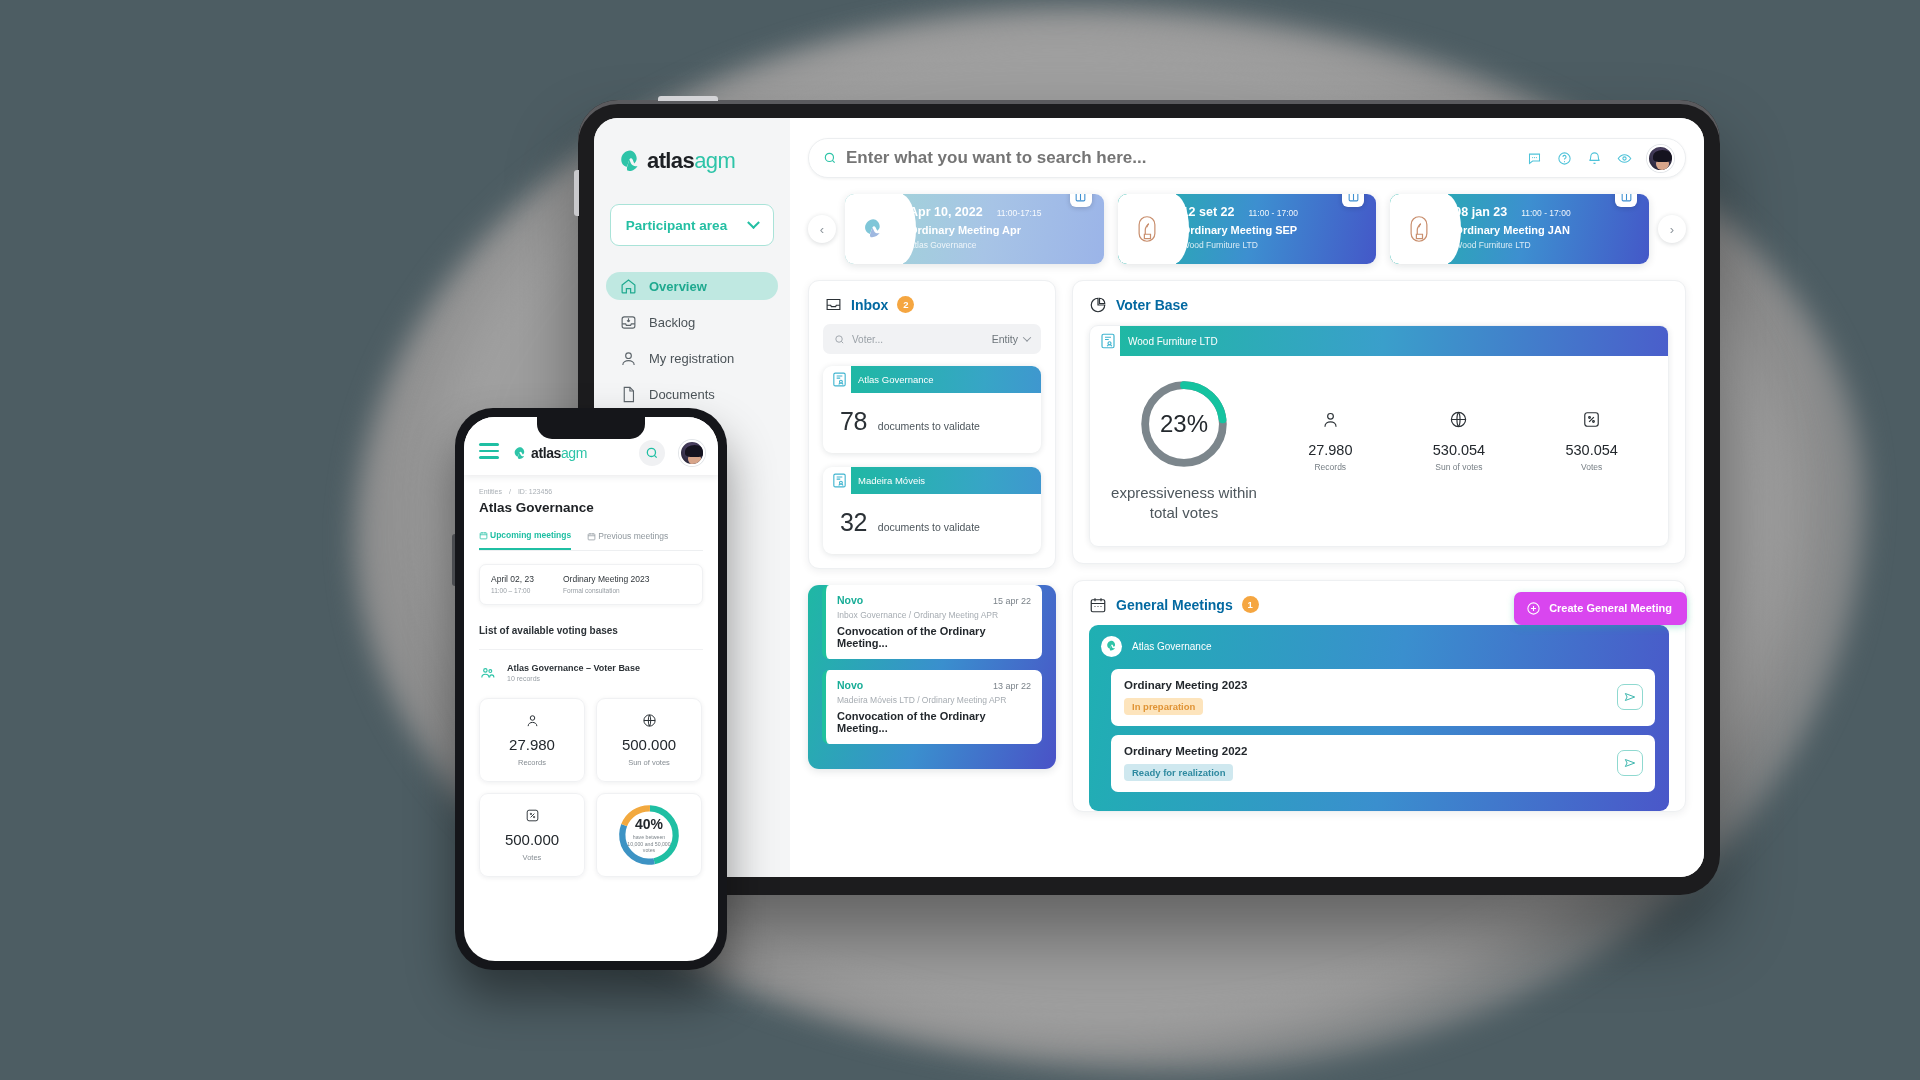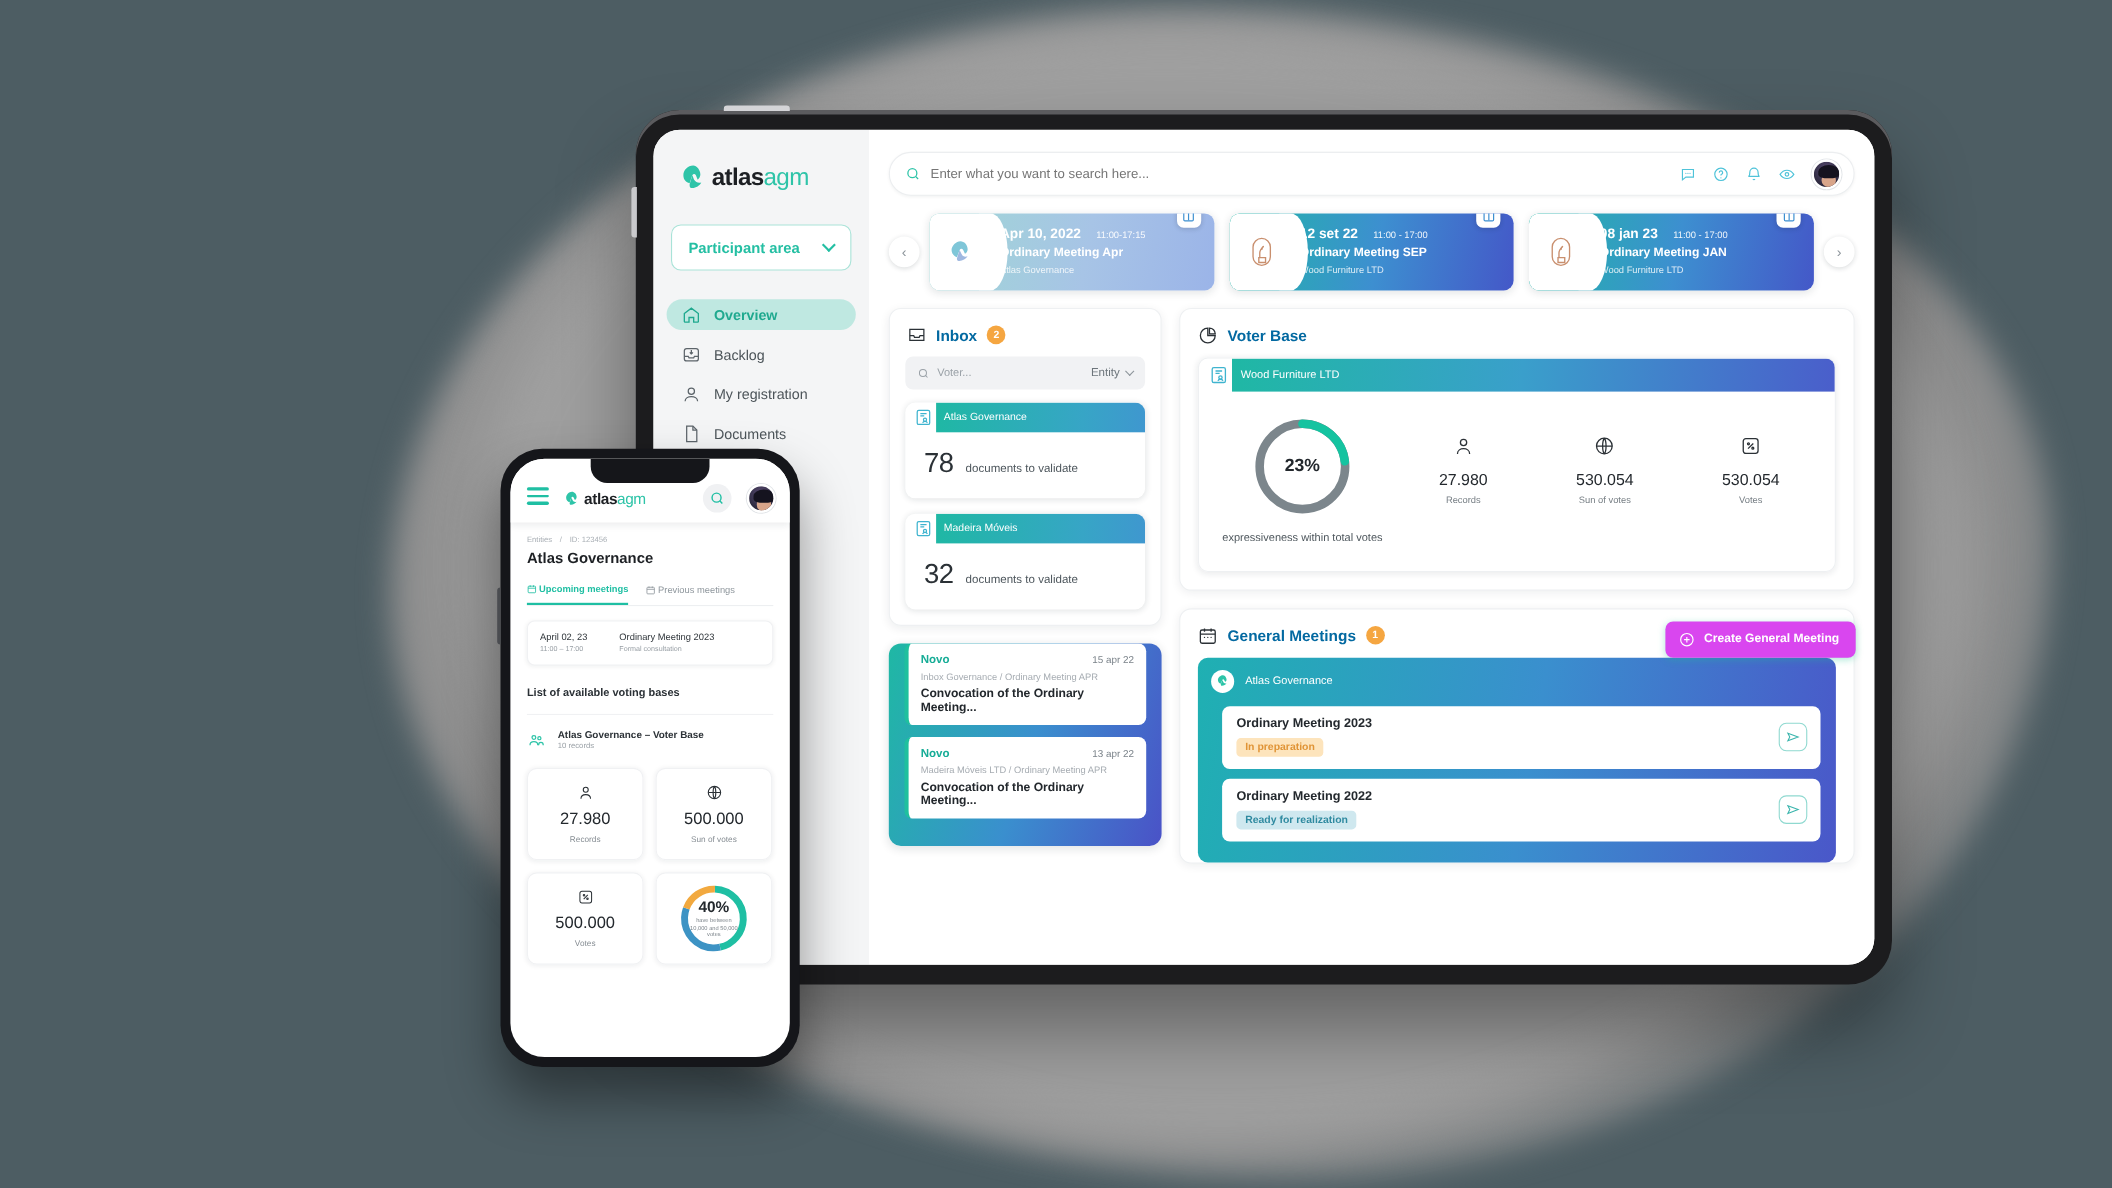--- a/index.html
+++ b/index.html
@@ -89,22 +89,22 @@
 
   
   .main { flex: 1; background: #ffffff; padding: 20px 18px 0 18px; overflow: hidden; }
 
   .searchbar {
     height: 40px; background: #fff; border: 1px solid #eceef0; border-radius: 20px;
     display: flex; align-items: center; padding: 0 8px 0 14px;
     box-shadow: 0 1px 3px rgba(20,30,40,.06);
   }
   .search-input {
-    flex: 1; border: 0; outline: 0; font-size: 12px; color: #6f787e;
-    font-family: inherit; background: transparent; padding-left: 9px;
+    flex: 1; border: 0; outline: 0; font-size: 17px; color: #6f787e;
+    font-family: inherit; background: transparent; padding-left: 9px; font-weight: bold;
   }
   .hdr-icons { display: flex; align-items: center; gap: 15px; padding-right: 3px; }
   .avatar {
     width: 27px; height: 27px; border-radius: 50%;
     background: radial-gradient(circle at 50% 32%, #5a4a72 0%, #3b3550 48%, #1e1c2b 100%);
     position: relative; overflow: hidden; border: 2px solid #fff;
     box-shadow: 0 0 0 1px #e2e5e8;
   }
   .avatar::after {
     content:""; position:absolute; left:7px; top:10px; width:13px; height:13px;
@@ -199,22 +199,22 @@
   .vb-strip {
     height: 30px; margin-left: 30px; display: flex; align-items: center;
     background: linear-gradient(95deg, #1fb8a4 0%, #3a9fcb 48%, #4a5ecb 100%);
     padding-left: 8px; position: relative;
   }
   .vb-strip .ic { position: absolute; left: -23px; top: 4px; width: 21px; height: 21px; display:flex; align-items:center; justify-content:center; }
   .vb-strip .nm { font-size: 10px; color: #fff; }
   .vb-body { display: flex; align-items: center; padding: 20px 10px 22px 10px; }
   .donut-wrap { width: 168px; flex: 0 0 168px; text-align: center; }
   .donut { width: 96px; height: 96px; margin: 0 auto; position: relative; }
-  .donut-val { position: absolute; inset: 0; display: flex; align-items: center; justify-content: center; font-size: 16px; font-weight: 700; color: #23282d; }
-  .donut-cap { font-size: 10px; color: #4d565c; margin-top: 11px; line-height: 1.35; }
+  .donut-val { position: absolute; inset: 0; display: flex; align-items: center; justify-content: center; font-size: 24px; font-weight: 400; color: #23282d; }
+  .donut-cap { font-size: 15px; color: #4d565c; margin-top: 11px; line-height: 1.35; }
   .stats { flex: 1; display: flex; justify-content: space-around; align-items: flex-start; padding-bottom: 18px; }
   .stat { text-align: center; }
   .stat .sv { font-size: 14.5px; color: #23282d; margin-top: 9px; }
   .stat .sl { font-size: 8.5px; color: #767e84; margin-top: 4px; }
 
   
   .comunicados {
     border-radius: 11px; overflow: hidden;
     background: linear-gradient(108deg, #1fb8a4 0%, #3a8fce 52%, #4a52c7 100%);
     box-shadow: 0 2px 9px rgba(20,30,40,.12);

